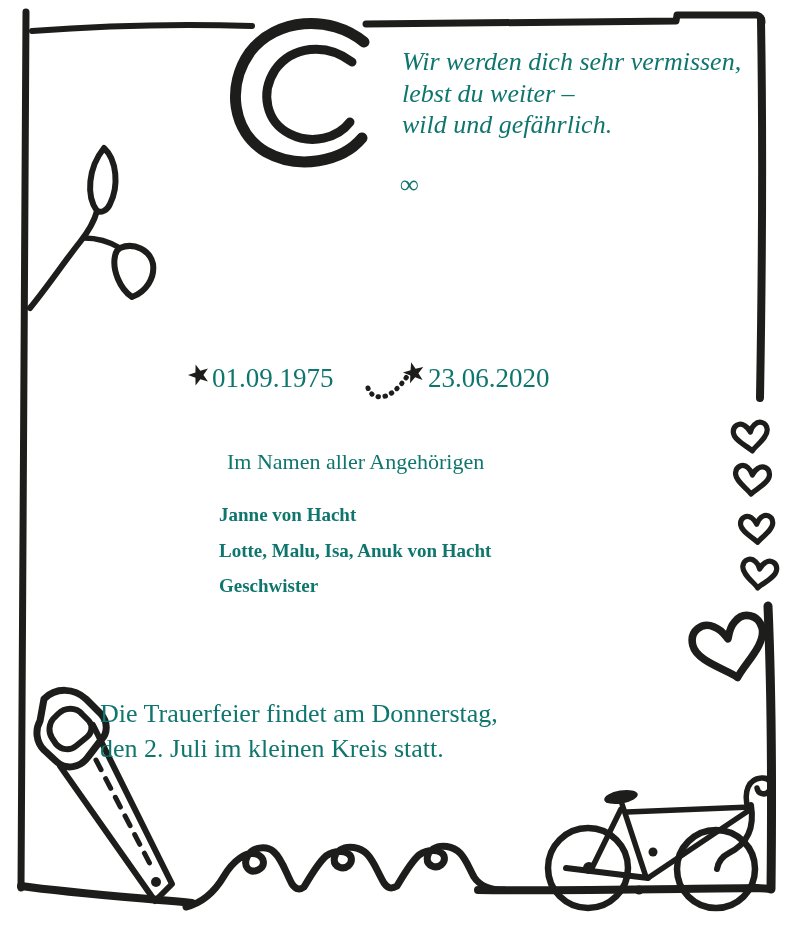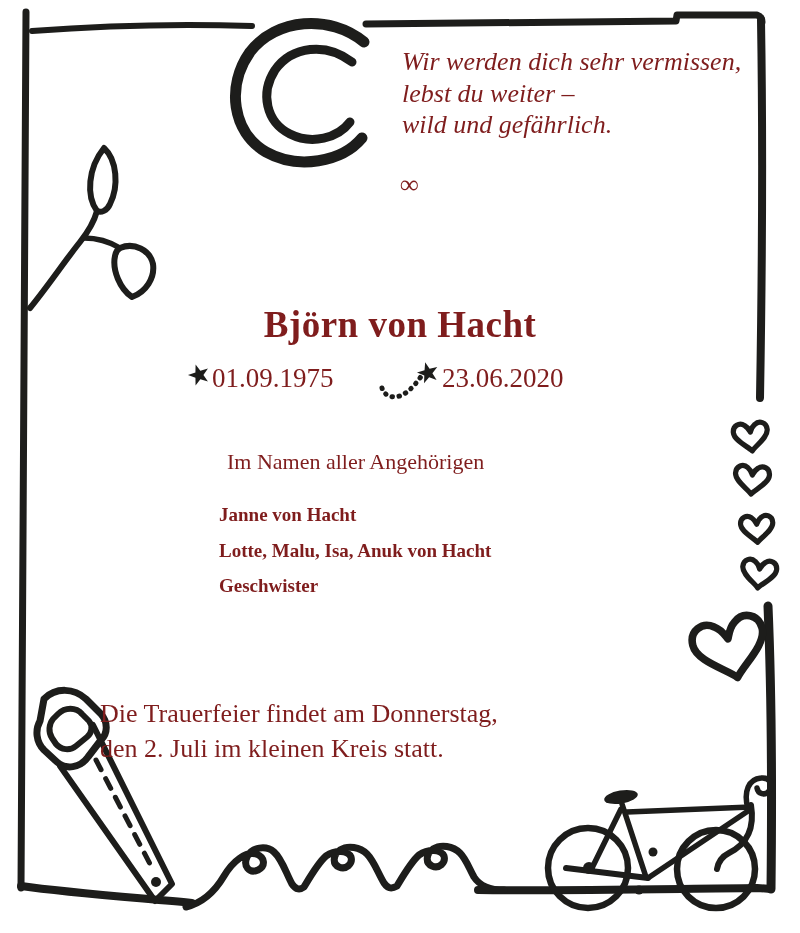--- a/index.html
+++ b/index.html
@@ -1,28 +1,28 @@
 <!DOCTYPE html>
 <html><head>
 <meta charset="utf-8">
 <style>
   html,body{margin:0;padding:0;background:#ffffff;}
   .page{
     position:relative;width:800px;height:933px;background:#ffffff;
-    font-family:"Liberation Serif", serif;color:#7f1d1d;overflow:hidden;
+    font-family:"Liberation Serif", serif;color:#0f766e;overflow:hidden;
   }
   .abs{position:absolute;}
   .artwork{left:0;top:0;width:800px;height:933px;pointer-events:none;}
   .quote{left:402px;top:46px;width:370px;font-style:italic;font-size:26px;line-height:31.5px;white-space:nowrap;}
   .infinity{left:400px;top:172px;font-size:26px;font-style:italic;line-height:26px;}
   .name{left:100px;top:303px;width:600px;text-align:center;font-size:37px;font-weight:bold;letter-spacing:0.5px;}
   .dates{top:360px;left:0;width:800px;height:44px;font-size:27px;text-decoration:underline;}
   .date-group{position:absolute;top:0;display:flex;align-items:flex-start;}
   .birth-group{left:186px;}
-  .death-group{left:378px;}
+  .death-group{left:364px;}
   .date-text{display:inline-block;padding-top:3px;}
   .family-intro{left:227px;top:449px;font-size:22px;}
   .family-names{left:219px;top:497px;font-size:19px;font-weight:bold;line-height:35.5px;white-space:nowrap;}
   .funeral{left:100px;top:696px;width:600px;text-align:left;font-size:26px;line-height:35px;}
   svg .ink{stroke:#1d1d1b;fill:none;stroke-linecap:round;stroke-linejoin:round;}
   svg .fill-ink{fill:#1d1d1b;stroke:none;}
 </style>
 </head>
 <body>
 
@@ -101,21 +101,20 @@
     </g>
   </svg>
 
   <div class="abs quote">
     <div>Wir werden dich sehr vermissen,</div>
     <div>lebst du weiter –</div>
     <div>wild und gefährlich.</div>
   </div>
   <div class="abs infinity">∞</div>
 
-  <div class="abs name">Björn von Hacht</div>
 
   <div class="abs dates">
     <div class="date-group birth-group">
       <svg width="26" height="28" viewBox="0 0 26 28" aria-hidden="true">
         <path class="fill-ink" transform="translate(13,15) rotate(-18)" d="M0,-11 L2.6,-3.6 L10.5,-3.4 L4.2,1.4 L6.5,8.9 L0,4.4 L-6.5,8.9 L-4.2,1.4 L-10.5,-3.4 L-2.6,-3.6 Z"></path>
       </svg>
       <span class="date-text">01.09.1975</span>
     </div>
     <div class="date-group death-group">
       <svg width="64" height="42" viewBox="0 0 64 42" aria-hidden="true">

